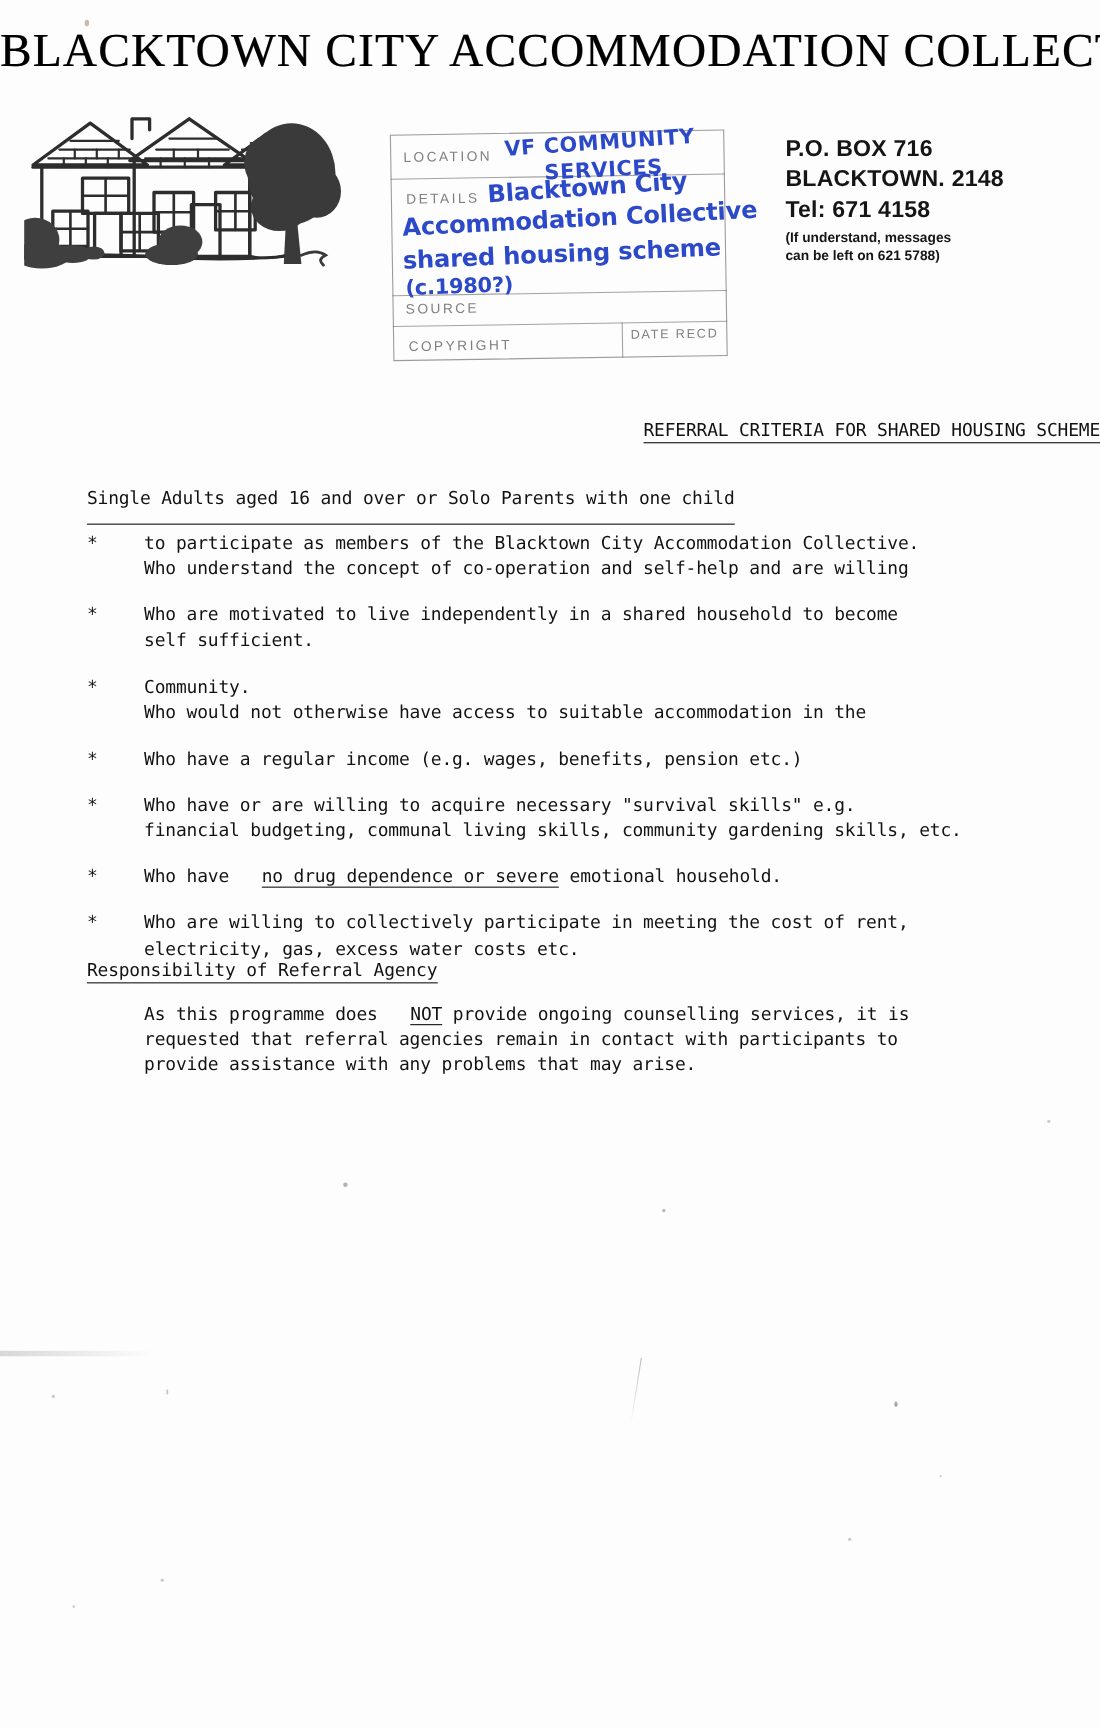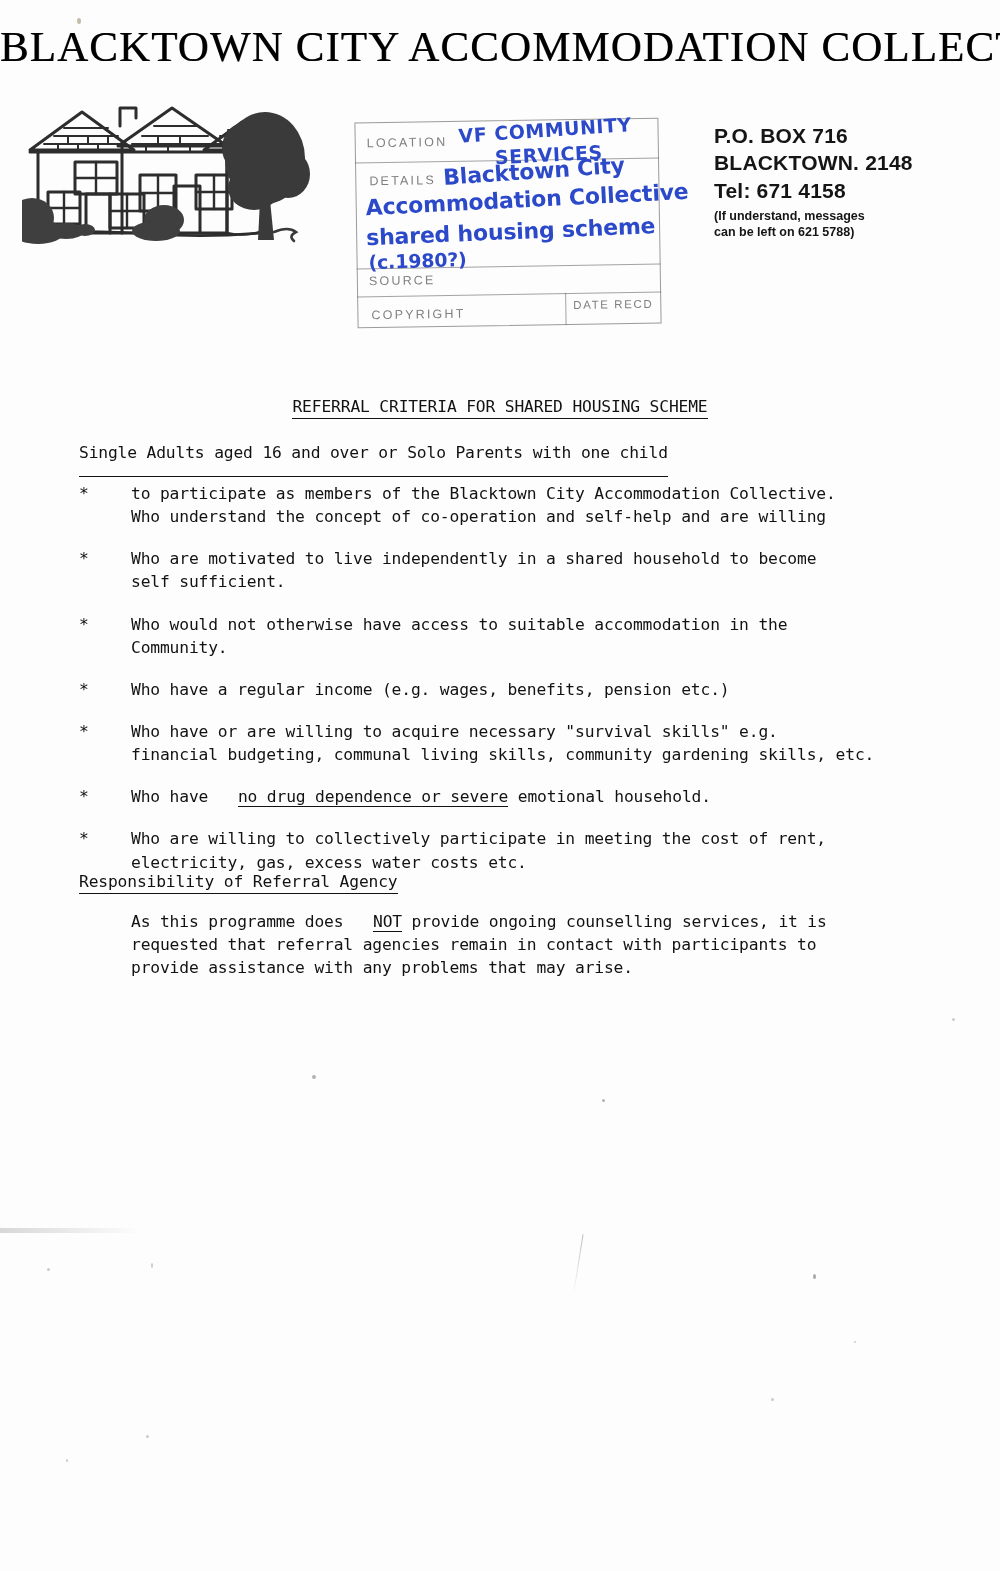--- a/index.html
+++ b/index.html
@@ -133,22 +133,21 @@
     color: #121212;
     font-size: 16.3px;
     letter-spacing: -0.15px;
     line-height: 1.42;
   }
   .doc-title {
     position: absolute;
     left: 0;
     top: 379px;
     width: 1000px;
-    text-align: center;
-    margin-top: 16px;
+    text-align: right;
   }
   .doc-title span {
     border-bottom: 1.6px solid #121212;
     padding-bottom: 2px;
   }
 
   .subhead {
     position: absolute;
     left: 79px;
     top: 441px;
@@ -380,22 +379,22 @@
       <div class="bullet-mark">*</div>
       <div class="bullet-body">
         <span class="ln">Who are motivated to live independently in a shared household to become</span>
         <span class="ln">self sufficient.</span>
       </div>
     </div>
 
     <div class="bullet">
       <div class="bullet-mark">*</div>
       <div class="bullet-body">
+        <span class="ln">Community.</span>
         <span class="ln">Who would not otherwise have access to suitable accommodation in the</span>
-        <span class="ln">Community.</span>
       </div>
     </div>
 
     <div class="bullet">
       <div class="bullet-mark">*</div>
       <div class="bullet-body">
         <span class="ln">Who have a regular income (e.g. wages, benefits, pension etc.)</span>
       </div>
     </div>
 

